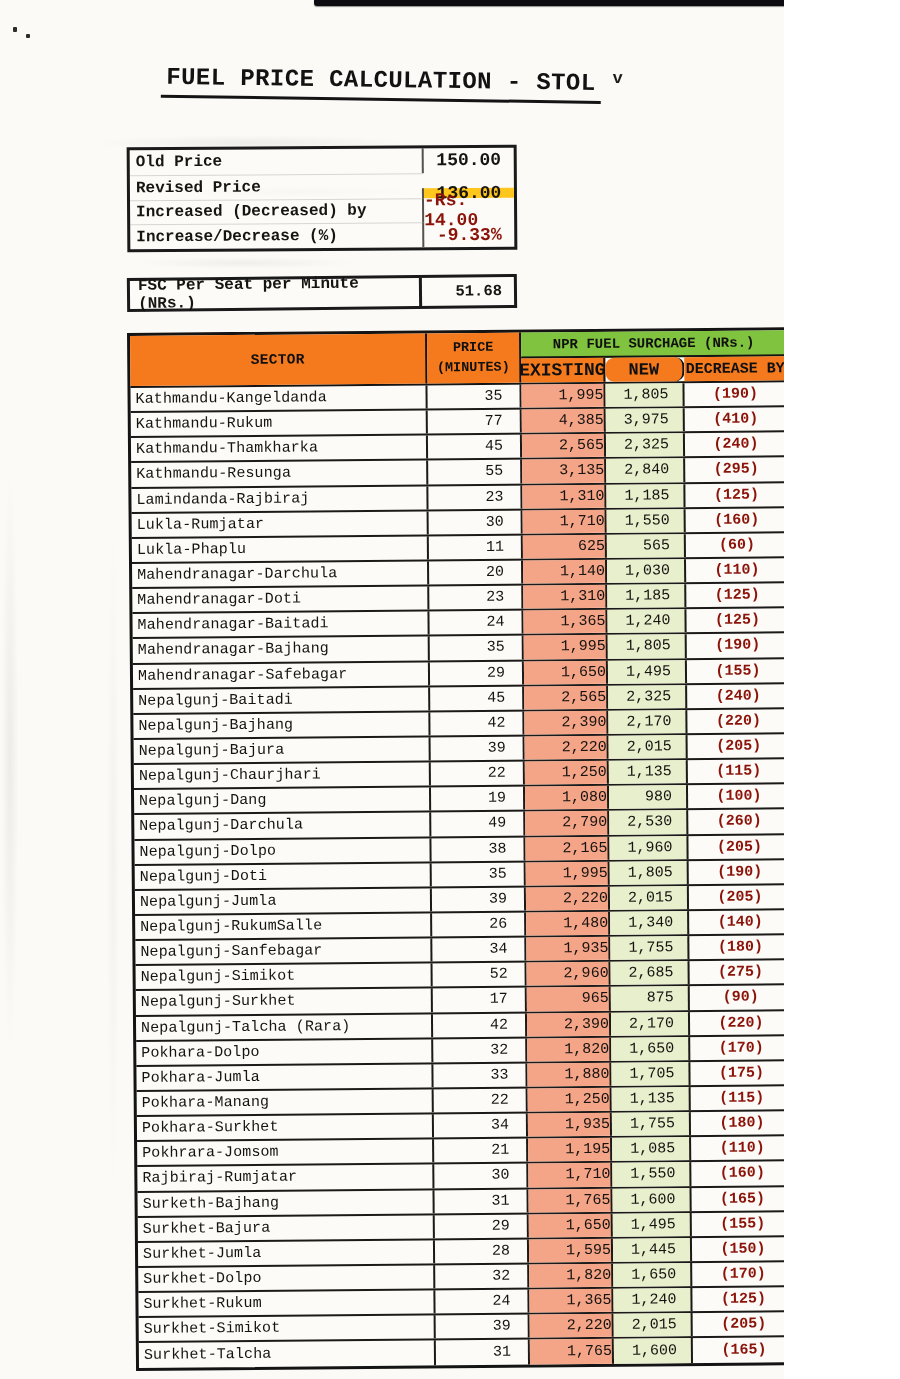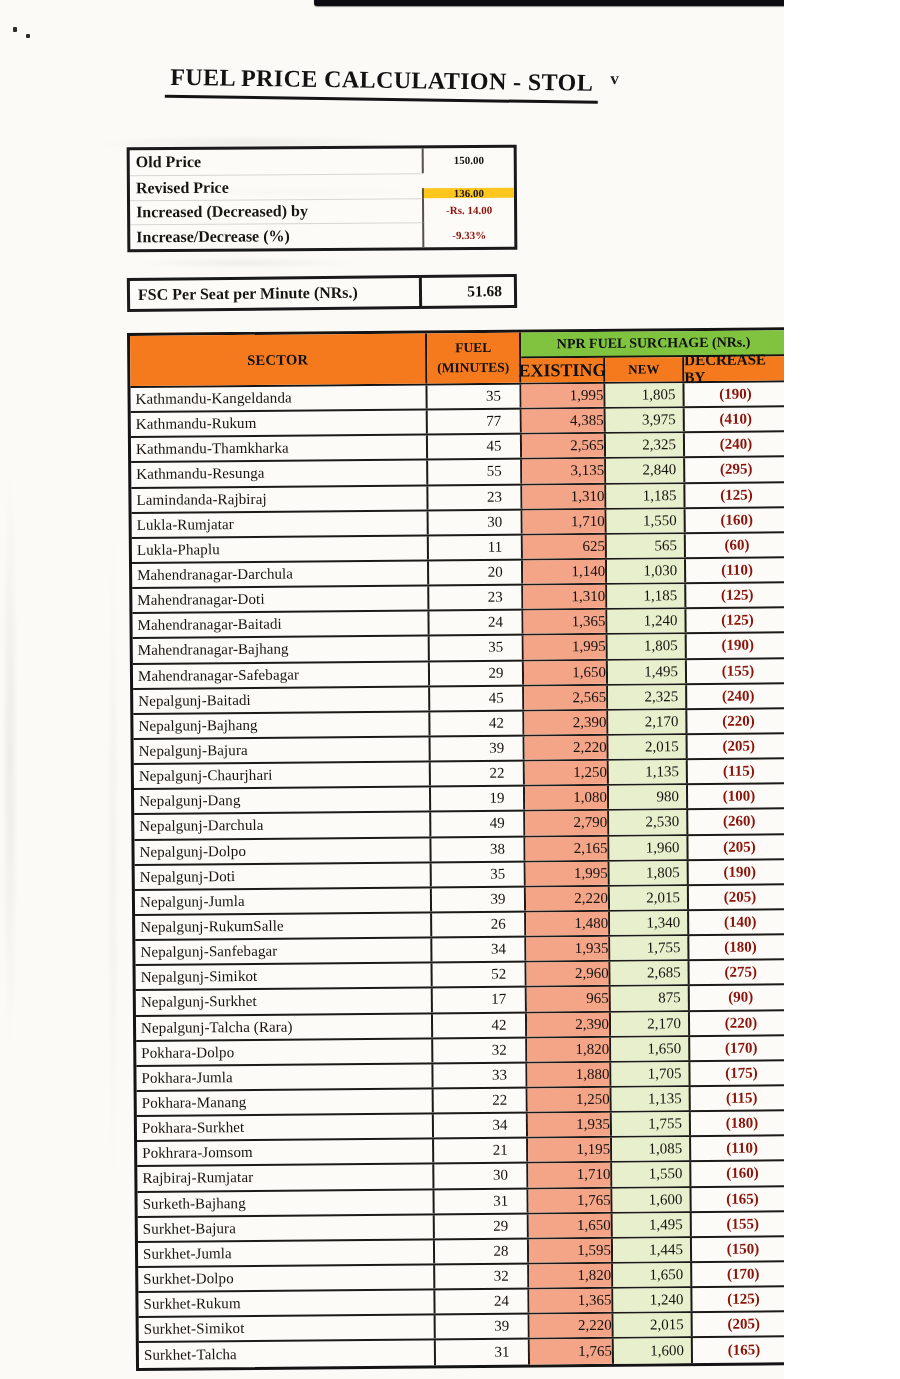--- a/index.html
+++ b/index.html
@@ -1,18 +1,18 @@
 <!DOCTYPE html>
 <html style="--header-orange: #f57a1d; --header-green: #7fc33e; --existing-cell: #f4a487; --new-cell: #e8efcd; --highlight-yellow: #ffc61e; --negative-red: #8b1309;"><head>
 <meta charset="utf-8">
 <style>
   html,body { margin:0; padding:0; }
   .page {
     position:relative; width:784px; height:1379px; overflow:hidden;
-    font-family:Liberation Serif, serif; color:#171512;
+    font-family:Liberation Mono, monospace; color:#171512;
     background:
       radial-gradient(ellipse 240px 12px at 250px 143px, rgba(110,110,110,.10), transparent 65%),
       radial-gradient(ellipse 190px 9px at 300px 192px, rgba(110,110,110,.08), transparent 65%),
       radial-gradient(ellipse 170px 9px at 245px 263px, rgba(120,120,120,.09), transparent 65%),
       radial-gradient(ellipse 12px 420px at 10px 760px, rgba(110,110,110,.10), transparent 70%),
       radial-gradient(ellipse 9px 480px at 113px 860px, rgba(110,110,110,.06), transparent 70%),
       #fbfaf6;
   }
   .scan-bar { position:absolute; top:0; left:314px; width:578px; height:6px; background:#0d0d11; border-radius:0 0 3px 3px; box-shadow:0 1px 1px rgba(13,13,17,.45); }
   .speck { position:absolute; background:#2e2c2a; border-radius:1px; }
@@ -22,47 +22,47 @@
   
   .title-row { position:absolute; top:66px; left:0; width:100%; text-align:center; transform:rotate(0.8deg); white-space:nowrap; }
   .title { display:inline-block; font-size:24px; font-weight:bold; letter-spacing:.4px; color:#121212; border-bottom:3.5px solid #141414; padding:0 5px 4px 5px; }
   .title-mark { display:inline-block; margin-left:12px; font-size:17px; font-weight:600; vertical-align:7px; color:#1c1c1c; }
 
   
   .summary-box { position:absolute; left:127px; top:146px; width:390px; border:3px solid #1a1a1a; background:rgba(253,252,248,.6); transform:rotate(-0.4deg); box-sizing:border-box; }
   .srow { display:flex; height:24.8px; align-items:stretch; }
   .srow + .srow .slabel { border-top:1px solid rgba(70,70,70,.20); }
   .slabel { width:292px; box-sizing:border-box; font-weight:bold; font-size:16px; padding-left:6px; display:flex; align-items:center; }
-  .svalue { flex:1; border-left:2px solid #55514d; display:flex; align-items:center; justify-content:center; font-size:11px; font-weight:600; }
+  .svalue { flex:1; border-left:2px solid #55514d; display:flex; align-items:center; justify-content:center; font-size:18px; font-weight:600; }
   .svalue.style-highlight_yellow { background:var(--highlight-yellow,#ffc61e);margin-top:15px; }
   .svalue.style-negative { color:var(--negative-red,#8b1309); }
 
   
   .fsc-box { position:absolute; left:127px; top:276px; width:390px; height:34px; border:3px solid #1a1a1a; box-sizing:border-box; display:flex; transform:rotate(-0.6deg); background:rgba(253,252,248,.6); }
   .fsc-label { width:292px; box-sizing:border-box; border-right:3px solid #1a1a1a; font-weight:bold; font-size:16px; display:flex; align-items:center; padding-left:8px; }
   .fsc-value { flex:1; display:flex; align-items:center; justify-content:flex-end; padding-right:12px; font-size:15.5px; font-weight:600; }
 
   
   .stable { position:absolute; left:127px; top:333px; width:662px; box-sizing:border-box; border:3px solid #141414; transform:rotate(-0.5deg); transform-origin:0 0; background:rgba(253,252,248,.55); }
   .thead { display:grid; grid-template-columns:297px 94px 84px 79px 1fr; grid-template-rows:26px 24px; border-bottom:2px solid #141414; }
   .thead > div { box-sizing:border-box; display:flex; align-items:center; justify-content:center; font-weight:bold; color:#101010; }
   .h-sector  { grid-row:1/3; grid-column:1; background:var(--header-orange,#f57a1d); border-right:2px solid #141414; font-size:14.5px; letter-spacing:.3px; }
   .h-time    { grid-row:1/3; grid-column:2; background:var(--header-orange,#f57a1d); border-right:2px solid #141414; flex-direction:column; font-size:13.5px; line-height:1.5; }
   .h-group   { grid-row:1;   grid-column:3/6; background:var(--header-green,#7fc33e); border-bottom:2px solid #141414; font-size:14px; }
   .h-existing{ grid-row:2;   grid-column:3; background:var(--header-orange,#f57a1d); border-right:2px solid #141414; font-size:18px; }
-  .h-new     { grid-row:2;   grid-column:4; background:var(--header-orange,#f57a1d); border-right:2px solid #141414; font-size:13px; }
+  .h-new     { grid-row:2;   grid-column:4; background:var(--header-orange,#f57a1d); border-right:2px solid #141414; font-size:17px;border-radius:9px; }
   .h-decrease{ grid-row:2;   grid-column:5; background:var(--header-orange,#f57a1d); font-size:15px; }
 
   .trow { display:grid; grid-template-columns:297px 94px 84px 79px 1fr; height:25.15px; box-sizing:border-box; border-bottom:2px solid #1b1a18; }
   .trow:last-child { border-bottom:none; }
   .c { box-sizing:border-box; display:flex; align-items:center; font-size:15px; color:#161310; }
   .c-sector   { padding-left:5px; border-right:2px solid #1b1a18; letter-spacing:.1px; }
   .c-time     { justify-content:center; border-right:2px solid #1b1a18;margin-left:40px; }
   .c-existing { justify-content:flex-end; background:var(--existing-cell,#f4a487); border-right:2px solid #1b1a18; }
-  .c-new      { justify-content:flex-end; padding-right:7px; background:var(--new-cell,#e8efcd); border-right:2px solid #1b1a18;text-align:center; }
+  .c-new      { justify-content:flex-end; padding-right:14px; background:var(--new-cell,#e8efcd); border-right:2px solid #1b1a18;text-align:center; }
   .c-decrease { justify-content:center; color:var(--negative-red,#8b1309); font-weight:600; }
 </style>
 </head>
 <body>
 
 <div class="page">
   <div class="scan-bar"></div>
   <div class="speck s1"></div>
   <div class="speck s2"></div>
 
@@ -91,21 +91,21 @@
 
   <div class="fsc-box">
     <div class="fsc-label">FSC Per Seat per Minute (NRs.)</div>
     <div class="fsc-value">51.68</div>
   </div>
 
   <div class="stable">
     <div class="thead">
       <div class="h-sector">SECTOR</div>
       <div class="h-time">
-        <div>FUEL</div>
+        <div>PRICE</div>
         <div>(MINUTES)</div>
       </div>
       <div class="h-group">NPR FUEL SURCHAGE (NRs.)</div>
       <div class="h-existing">EXISTING</div>
       <div class="h-new">NEW</div>
       <div class="h-decrease">DECREASE BY</div>
     </div>
     <div class="tbody" id="tbody">
         <div class="trow">
           <div class="c c-sector">Kathmandu-Kangeldanda</div>

